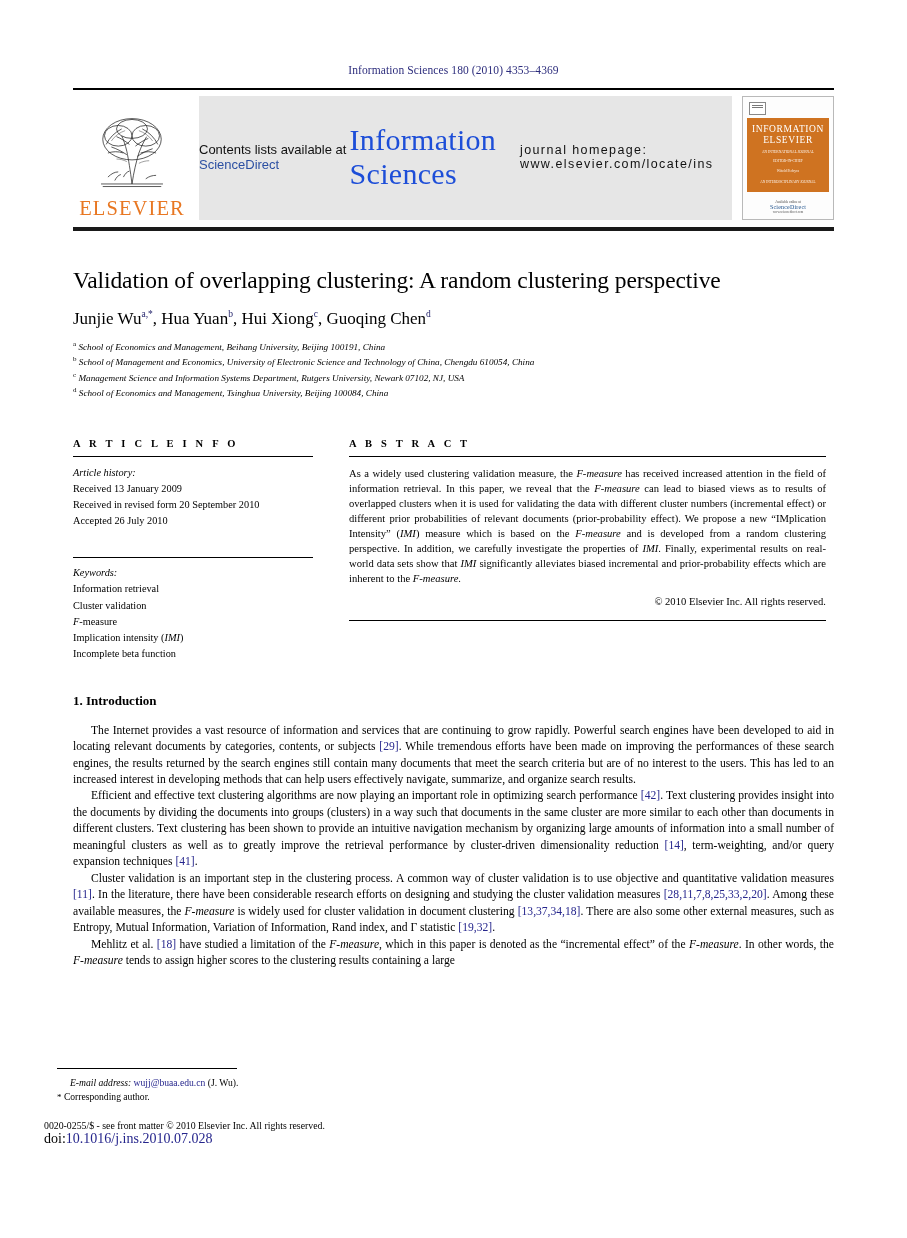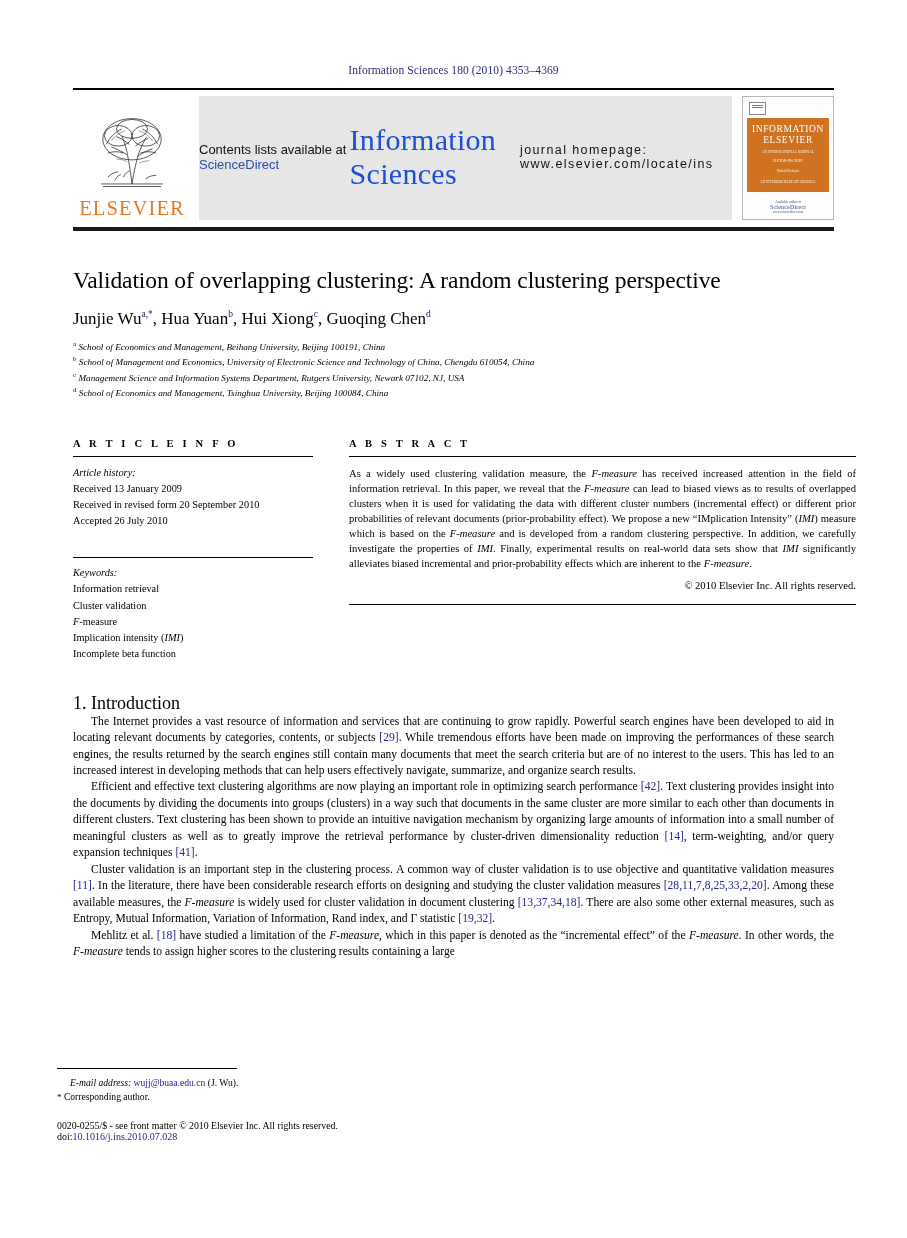--- a/index.html
+++ b/index.html
@@ -139,21 +139,21 @@
   .affil {
     font-size: 9.2px;
     font-style: italic;
     line-height: 1.55;
     font-family: Liberation Serif, serif;
   }
   .affil sup { font-style: normal; font-size: 7px; vertical-align: super; }
 
   
   .infoabs {
-    margin: 38px 35px 0 57px;
+    margin: 38px 65px 0 57px;
     display: flex;
     gap: 36px;
     justify-content: center;
   }
   .col-info { width: 240px; flex: 0 0 240px; }
   .col-abs  { flex: 1 1 auto; }
   .sec-head {
     font-size: 10.5px;
     font-weight: bold;
     letter-spacing: 3.2px;
@@ -179,23 +179,24 @@
   .copyright {
     margin-top: 9px;
     text-align: right;
     font-size: 10.6px;
   }
   .abs-rule-bottom { border-top: 1.6px solid #000; margin-top: 13px; }
 
   
   .body-area { margin: 30px 57px 0 57px; }
   .h1 {
-    font-size: 18px;
-    font-weight: normal;
-    font-family: "Liberation Serif", serif;
+    font-size: 13px;
+    font-weight: bold;
+    font-family: "Liberation Serif", serif;
+    margin-bottom: 14px;
   }
   .para {
     font-size: 11.6px;
     line-height: 1.42;
     text-align: justify;
     text-indent: 18px;
     font-family: "Liberation Serif", serif;
     margin: 0;
   }
   .para + .para { margin-top: 0; }
@@ -203,23 +204,23 @@
   .ital { font-style: italic; }
 
   
   .foot-rule { position:absolute; left:57px; top:1068px; width: 180px; border-top: 1px solid #000; }
   .footnotes { position: absolute; left: 57px; top: 1076px; width: 500px; }
   .fn-line { font-size: 9.6px; line-height: 1.5; }
   .fn-star { font-size: 9px; }
   .fn-line .em { font-style: italic; }
   .fn-link { color: #25258c; }
 
-  .bottom-meta { position: absolute; left: 57px; top: 1120px; }
+  .bottom-meta { position: absolute; left: 44px; top: 1120px; }
   .bm1 { font-size: 9.8px; }
-  .bm2 { font-size: 10px; }
+  .bm2 { font-size: 14px; }
   .bm2 .doi { color: #25258c; }
 </style>
 </head>
 <body>
 
 <div class="page">
 
   <div class="running-head">Information Sciences 180 (2010) 4353–4369</div>
 
   <div class="masthead-wrap">

